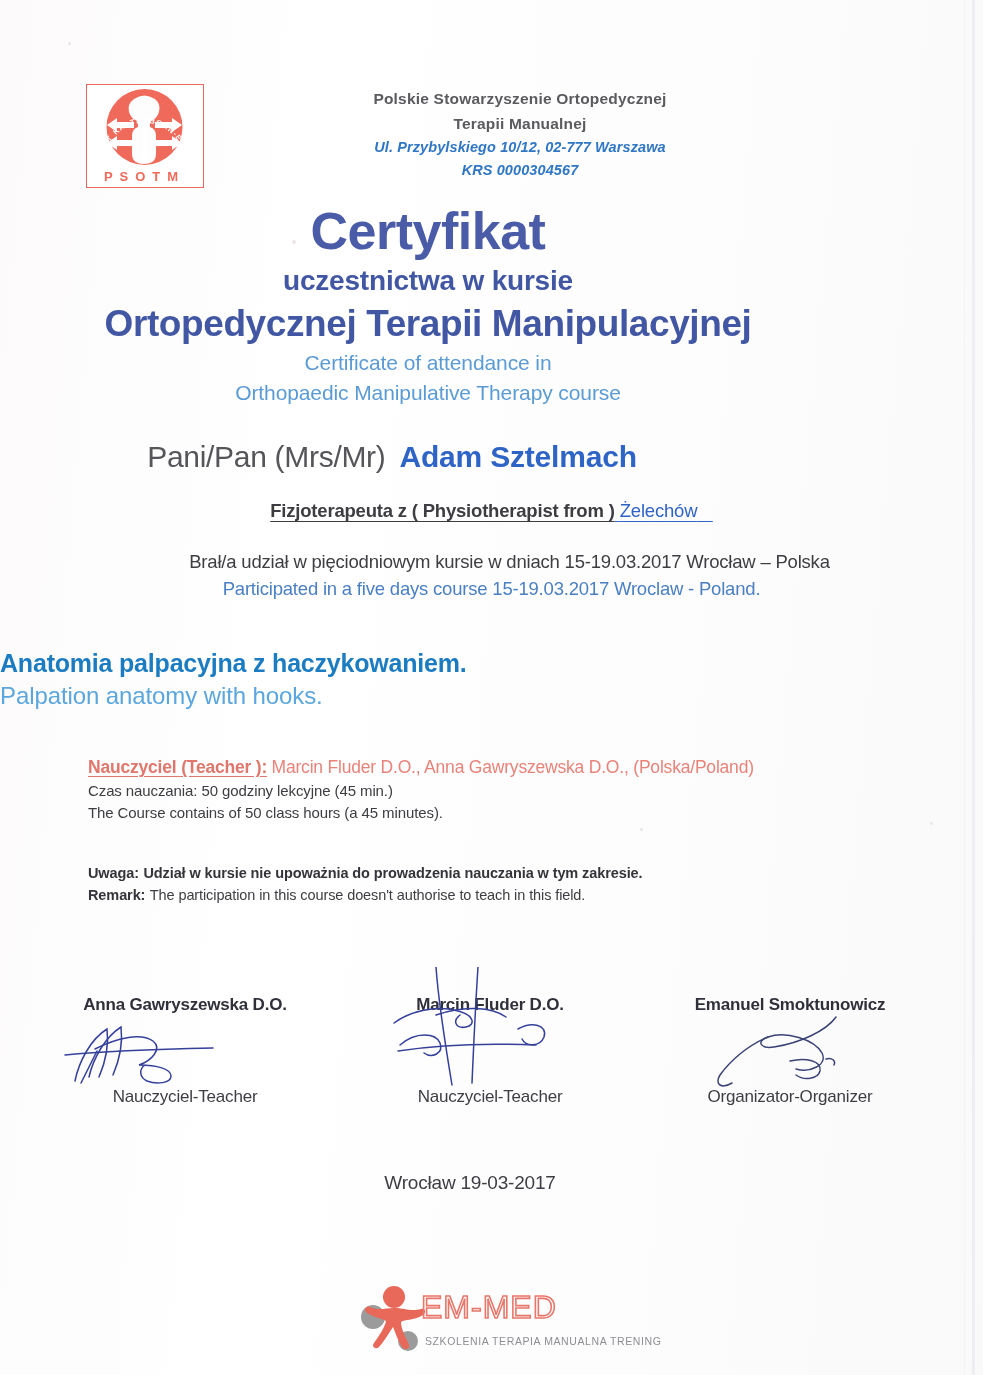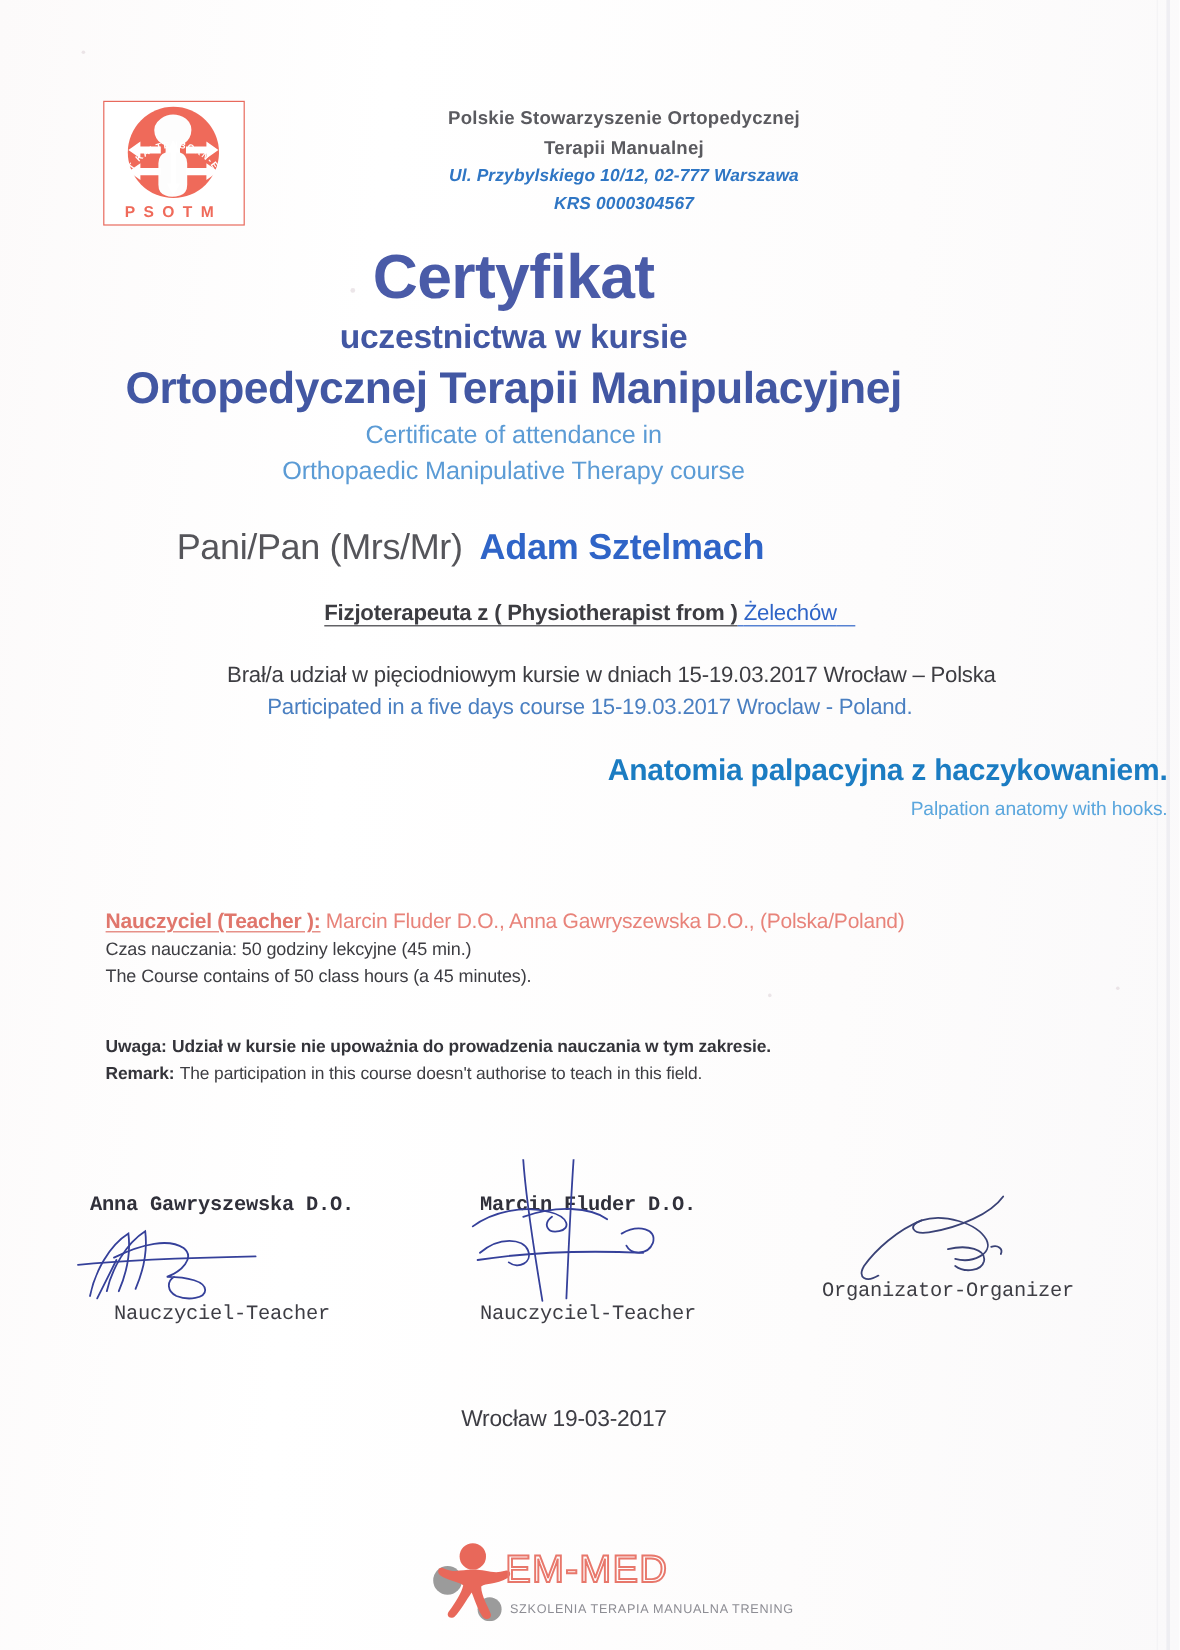--- a/index.html
+++ b/index.html
@@ -169,33 +169,33 @@
   .dates-en {
     color: #4a7fc1;
     font-size: 18.5px;
     line-height: 27px;
     letter-spacing: -0.2px;
   }
 
   
   .course {
     position: absolute;
-    top: 625px; left: 0; width: 973px;
-    text-align: right;
+    top: 646px; left: 0; width: 973px;
+    text-align: left;
   }
   .course-pl {
     color: #1b7cc2;
     font-weight: bold;
     font-size: 25px;
     line-height: 35px;
     letter-spacing: -0.2px;
   }
   .course-en {
     color: #5aa6dd;
-    font-size: 16px;
+    font-size: 24px;
     line-height: 30px;
     letter-spacing: -0.1px;
   }
 
   
   .teacher-block {
     position: absolute;
     top: 755px; left: 88px;
     width: 820px;
   }
@@ -239,21 +239,21 @@
     font-size: 14.5px;
     letter-spacing: -0.1px;
   }
   .remark-text {
     color: #3d3d42;
     font-size: 14.5px;
     letter-spacing: -0.1px;
   }
 
   
-  .sig-area { position: absolute; top: 995px; left: 0; width: 983px; height: 130px; font-family: Liberation Mono, monospace; }
+  .sig-area { position: absolute; top: 995px; left: 0; width: 983px; height: 130px; }
   .sig {
     position: absolute;
     width: 300px;
     text-align: center;
   }
   .sig-1 { left: 35px; }
   .sig-2 { left: 340px; }
   .sig-3 { left: 640px; }
   .sig-name {
     color: #30303a;
@@ -437,20 +437,21 @@
             <path d="M58 84 C 96 78, 148 76, 196 78"></path>
             <path d="M178 62 C 192 54, 208 58, 204 70 C 200 80, 186 80, 182 72"></path>
             <path d="M96 48 C 124 38, 152 40, 166 50"></path>
           </g>
         </svg>
       </div>
       <div class="sig-role">Nauczyciel-Teacher</div>
     </div>
 
     <div class="sig sig-3">
+      <div class="sig-name">Emanuel Smoktunowicz</div>
       <div class="sig-ink">
         <svg width="300" height="78" viewBox="0 0 300 78" xmlns="http://www.w3.org/2000/svg">
           <g fill="none" stroke="#3a4276" stroke-width="1.5" stroke-linecap="round">
             <path d="M196 2 C 186 16, 160 28, 134 32 C 120 34, 116 26, 128 22 C 146 16, 174 24, 182 38 C 188 50, 170 58, 156 54"></path>
             <path d="M128 22 C 108 30, 90 46, 80 60 C 74 70, 82 74, 92 68"></path>
             <path d="M150 46 C 166 42, 182 46, 180 56 C 178 64, 164 66, 156 60"></path>
             <path d="M186 44 C 192 42, 196 46, 194 50"></path>
           </g>
         </svg>
       </div>

